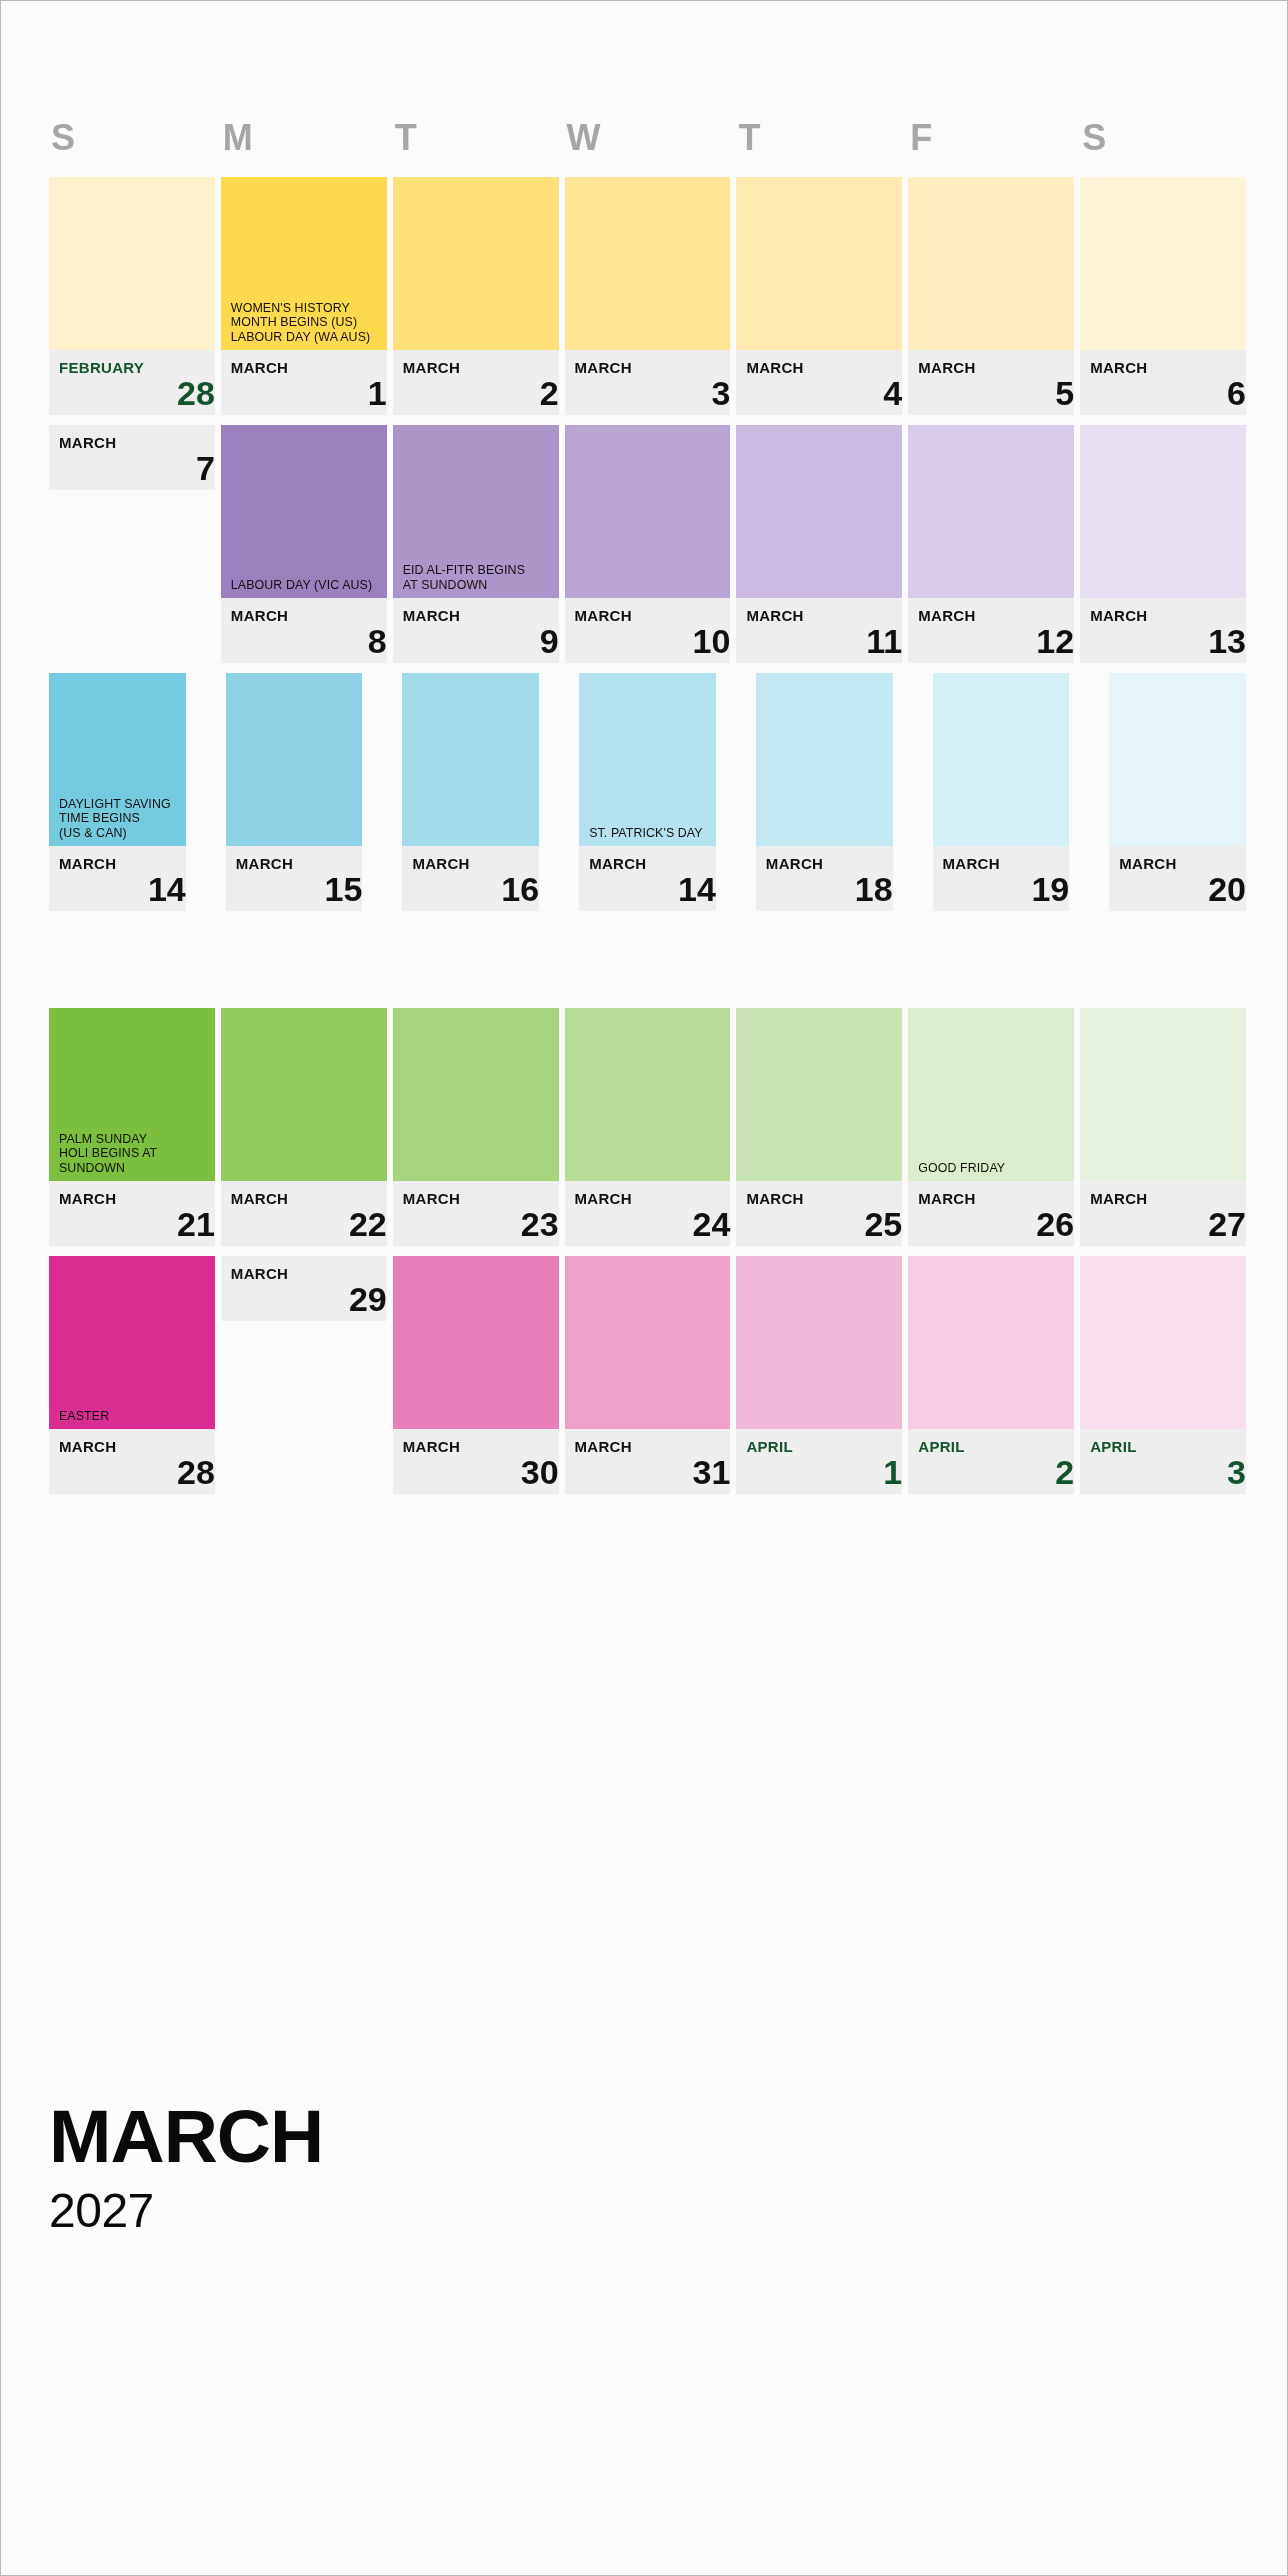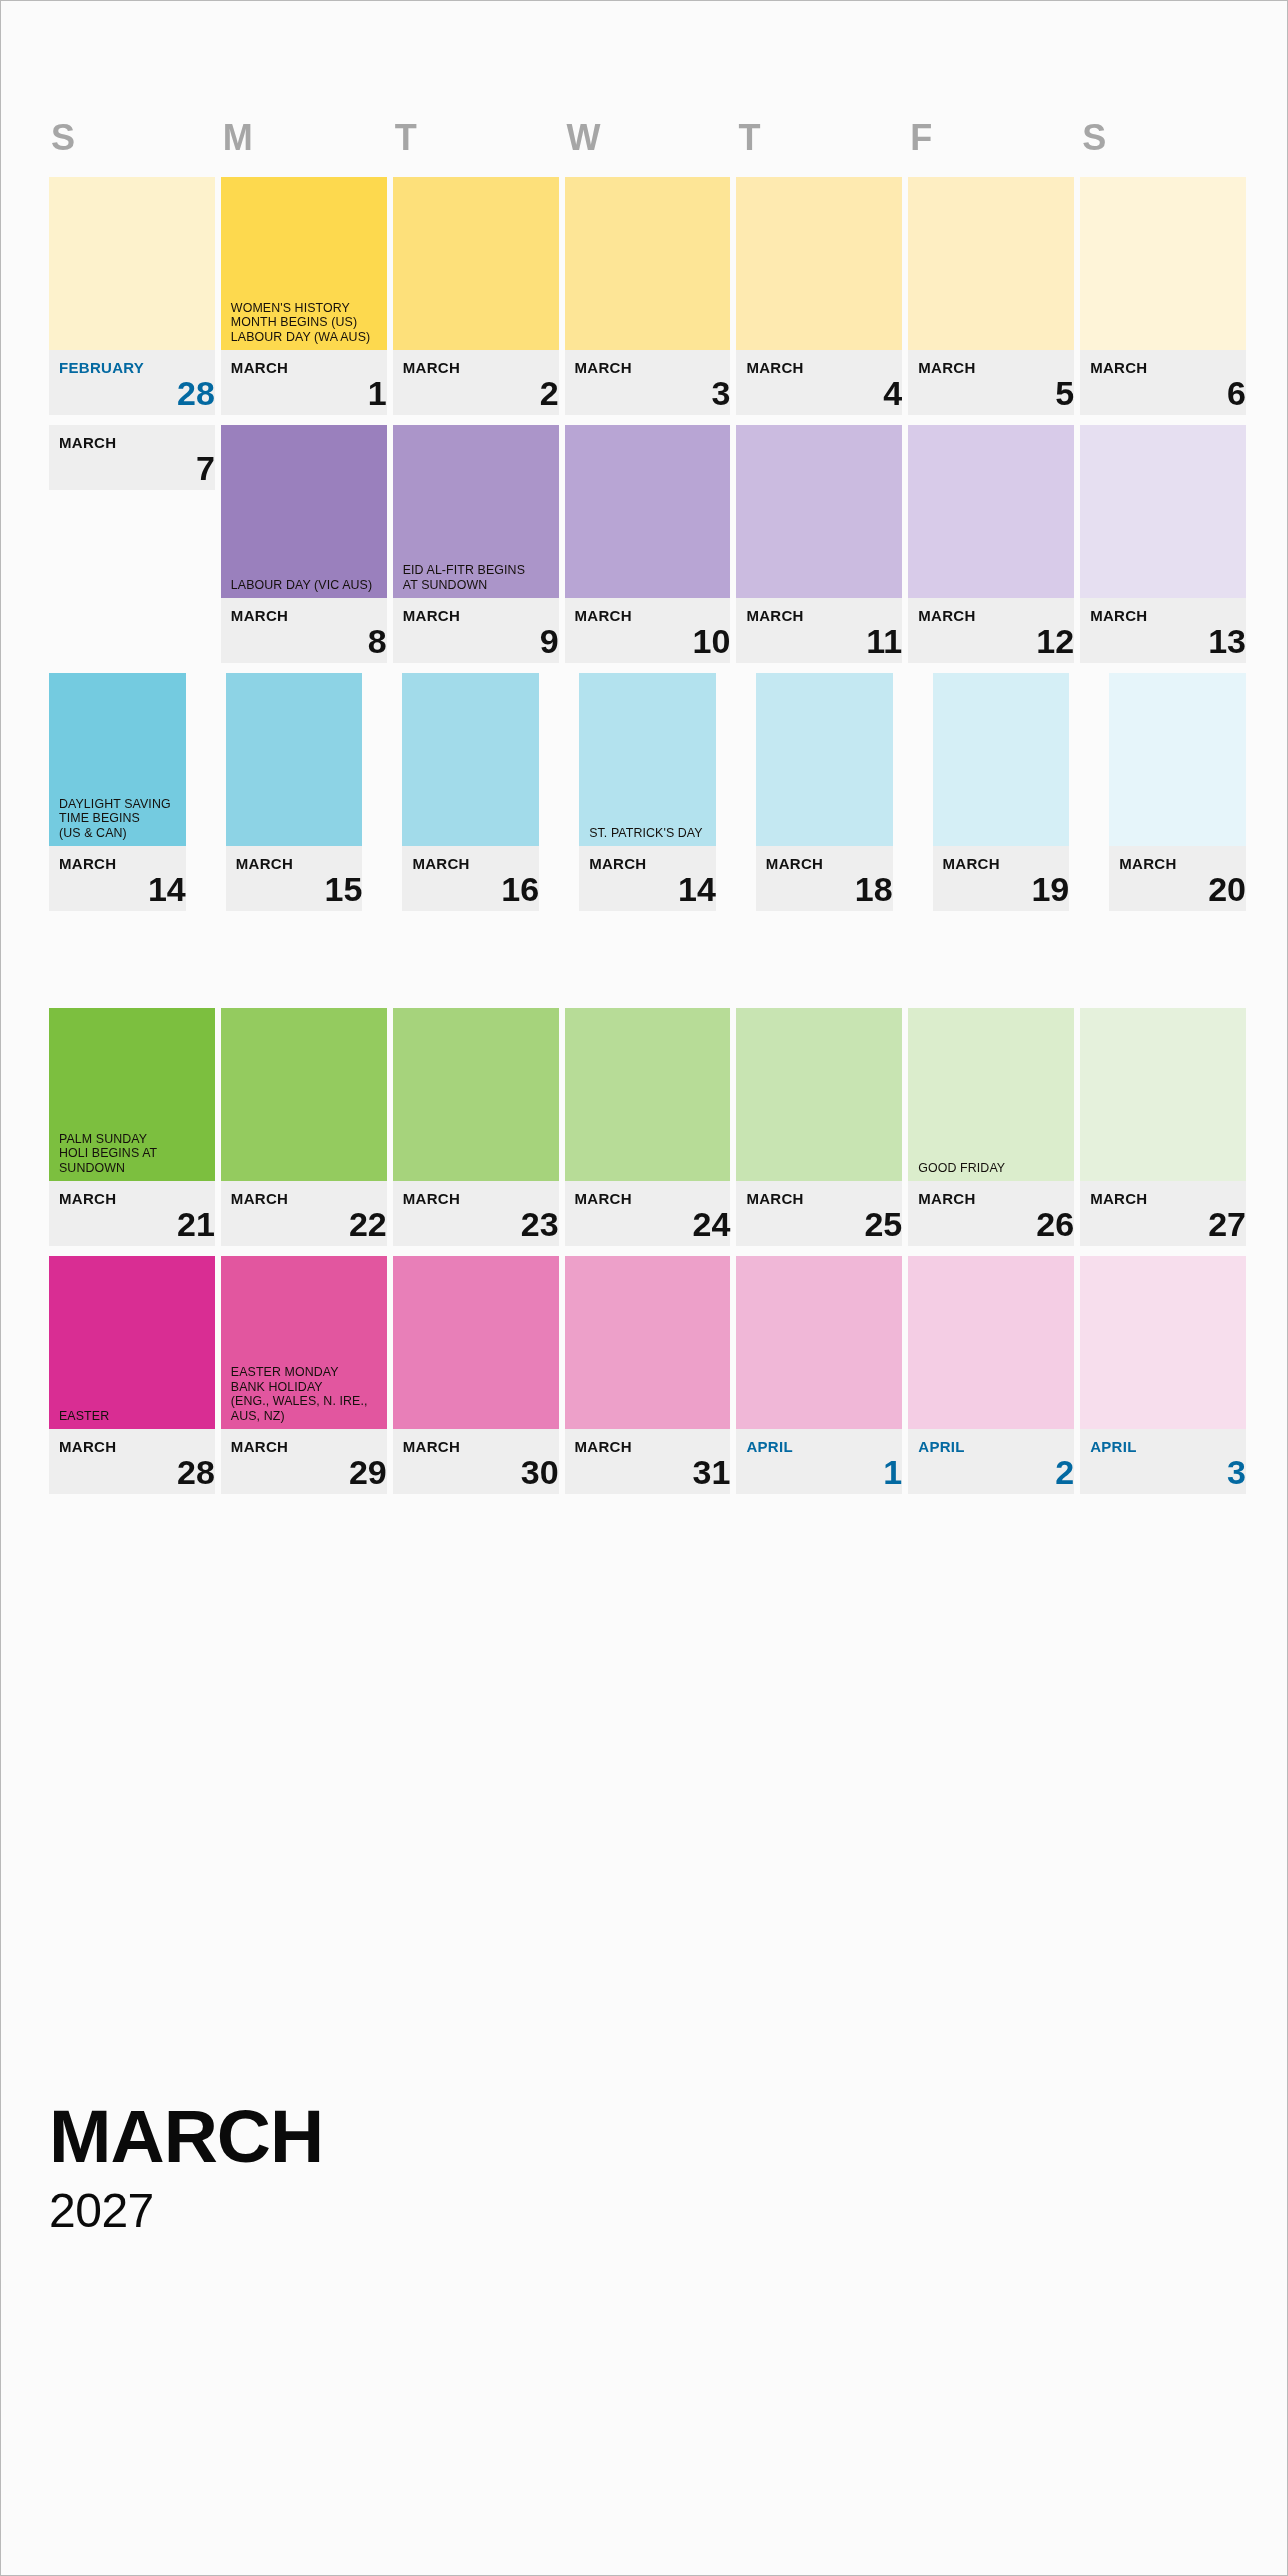--- a/index.html
+++ b/index.html
@@ -100,21 +100,21 @@
   .date-number {
     font-size: 34px;
     font-weight: bold;
     color: #111111;
     line-height: 36px;
     margin-top: -1px;
     text-align: right;
   }
   .day.other-month .month-label,
   .day.other-month .date-number {
-    color: #0369a1;
+    color: #14532d;
   }
 
   
   .title-block {
     position: absolute;
     left: 48px;
     top: 2095px;
   }
   .title-month {
     font-size: 75px;
@@ -392,28 +392,20 @@
             <div class="events">
               <div class="event-line">EASTER</div>
             </div>
           </div>
           <div class="day-footer">
             <div class="month-label">MARCH</div>
             <div class="date-number">28</div>
           </div>
         </div>
         <div class="day">
-          <div class="day-color" style="background: rgb(226, 86, 159);">
-            <div class="events">
-              <div class="event-line">EASTER MONDAY</div>
-              <div class="event-line">BANK HOLIDAY</div>
-              <div class="event-line">(ENG., WALES, N. IRE.,</div>
-              <div class="event-line">AUS, NZ)</div>
-            </div>
-          </div>
           <div class="day-footer">
             <div class="month-label">MARCH</div>
             <div class="date-number">29</div>
           </div>
         </div>
         <div class="day">
           <div class="day-color" style="background: rgb(232, 127, 184);"></div>
           <div class="day-footer">
             <div class="month-label">MARCH</div>
             <div class="date-number">30</div>

